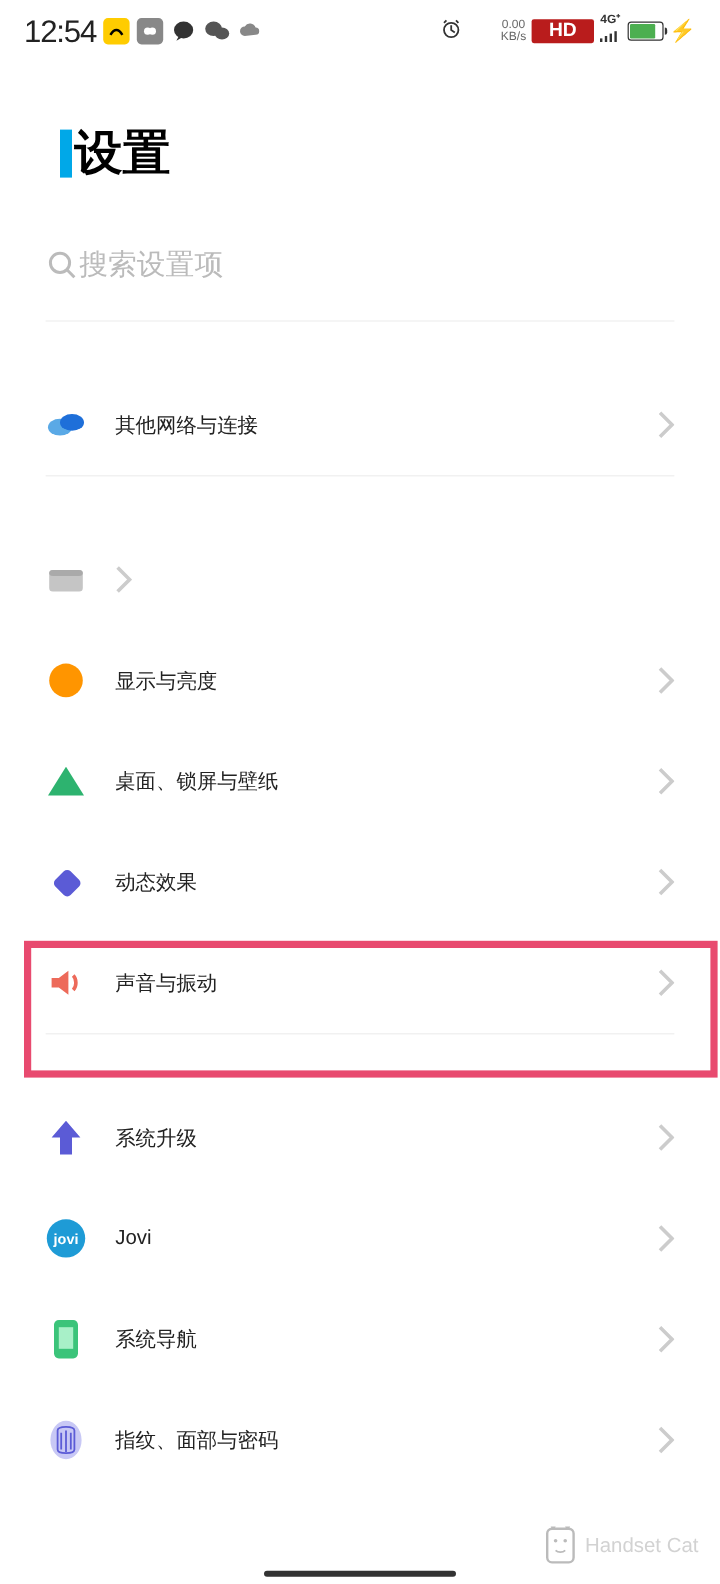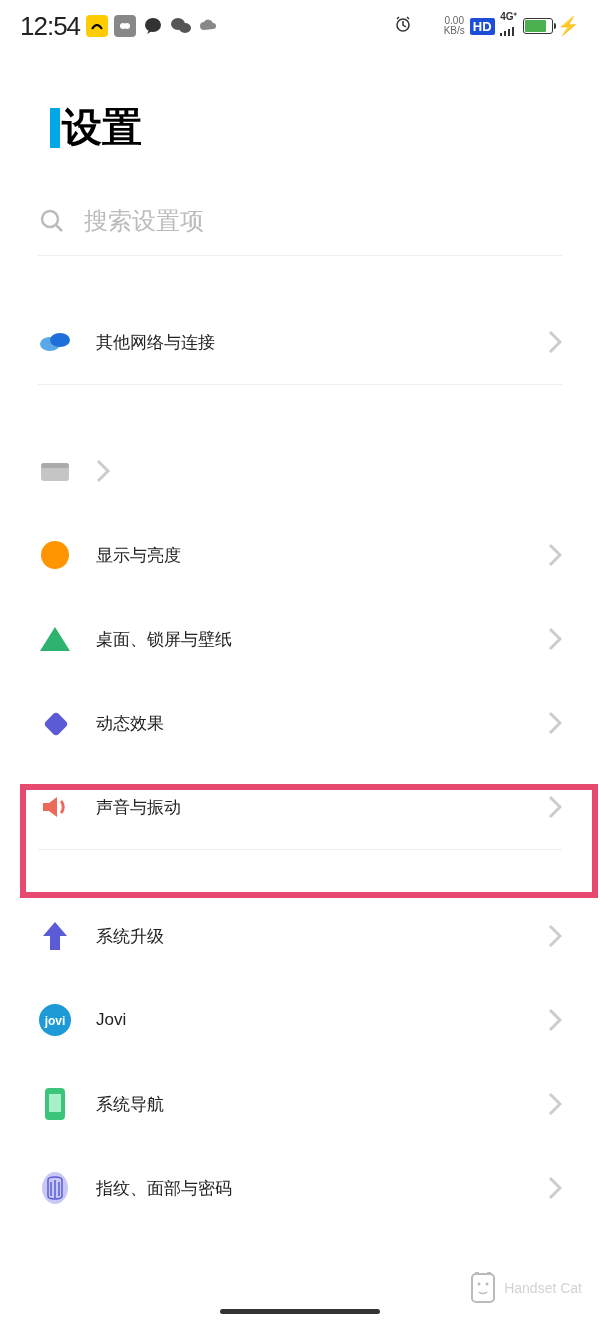--- a/index.html
+++ b/index.html
@@ -11,32 +11,32 @@
     .st-icon { width: 22px; height: 22px; border-radius: 4px; display: flex; align-items: center; justify-content: center; }
     .status-right { display: flex; align-items: center; gap: 5px; }
     .st-text { font-size: 10px; color: #666; line-height: 1; text-align: center; margin-left: 27px; }
     .battery { width: 30px; height: 16px; border: 1.5px solid #333; border-radius: 3px; position: relative; }
     .battery::after { content: ""; position: absolute; right: -4px; top: 4px; width: 2px; height: 6px; background: #333; border-radius: 0 2px 2px 0; }
     .battery-fill { position: absolute; left: 1px; top: 1px; bottom: 1px; width: 75%; background: #4CAF50; border-radius: 1px; }
     .bolt { color: #ffd500; font-size: 18px; }
     .page-title-row { display: flex; align-items: center; padding: 52px 34px 24px 50px; }
     .title-accent { width: 10px; height: 40px; background: #00A8E8; margin-right: 2px; }
     .page-title { font-size: 40px; font-weight: 700; color: #000; }
-    .search-row { margin: 28px 38px 0 38px; display: flex; align-items: center; gap: 18px; padding-bottom: 20px; border-bottom: 1px solid #eee; justify-content: center; }
+    .search-row { margin: 28px 38px 0 38px; display: flex; align-items: center; padding-bottom: 32px; border-bottom: 1px solid #eee; justify-content: center; }
     .search-input { border: none; outline: none; font-size: 24px; color: #333; flex: 1; background: transparent; }
     .search-input::placeholder { color: #bbb; }
     .group { margin: 0 38px; }
     .group-spacer { height: 44px; }
     .item { display: flex; align-items: center; height: 84px; cursor: pointer; position: relative; }
     .item-icon { width: 34px; height: 34px; margin-right: 24px; display: flex; align-items: center; justify-content: center; flex-shrink: 0; }
     .item-label { font-size: 17px; color: #222; flex: 1; font-weight: 400; }
     .chevron { color: #ccc; flex-shrink: 0; }
     .divider { height: 1px; background: #eee; margin-left: 0; }
     .highlight-box { position: absolute; left: 20px; right: 2px; border: 6px solid #e84a6f; pointer-events: none; z-index: 5; }
-    .watermark { position: absolute; right: 18px; bottom: 16px; color: rgba(180,180,180,0.6); font-size: 14px; display: flex; align-items: center; gap: 8px; }
+    .watermark { position: absolute; right: 18px; bottom: 16px; color: rgba(180,180,180,0.6); font-size: 17px; display: flex; align-items: center; gap: 8px; }
     .home-indicator { position: absolute; bottom: 6px; left: 50%; transform: translateX(-50%); width: 160px; height: 5px; background: #333; border-radius: 3px; }
   </style>
 </head>
 <body>
 
 <div class="status-bar">
   <div class="status-left">
     <span class="status-time">12:54</span>
     <div class="status-icons-left">
       <span class="st-icon" style="background:#ffcc00">
@@ -71,21 +71,21 @@
   </div>
   <div class="status-right">
     <span><svg width="18" height="18" viewBox="0 0 18 18">
           <circle cx="9" cy="10" r="6" stroke="#333" stroke-width="1.5" fill="none"></circle>
           <path d="M9 6v4l3 2M3 4l2-2M15 4l-2-2" stroke="#333" stroke-width="1.5" fill="none"></path>
         </svg></span>
     <div class="st-text">
         <div>0.00</div>
         <div>KB/s</div>
       </div>
-    <span style="background:#1d4ed8;color:#fff;font-size:13px;padding:1px 3px;border-radius:2px;font-weight:bold">HD</span>
+    <span style="background:#b91c1c;color:#fff;font-size:16px;padding:1px 14px;border-radius:2px;font-weight:bold">HD</span>
     <div style="text-align:center">
       <div style="font-size:10px;font-weight:bold;color:#333;line-height:1">4G⁺</div>
       <svg width="18" height="10" viewBox="0 0 18 10">
           <rect x="0" y="7" width="2" height="3" fill="#333"></rect>
           <rect x="4" y="5" width="2" height="5" fill="#333"></rect>
           <rect x="8" y="3" width="2" height="7" fill="#333"></rect>
           <rect x="12" y="1" width="2" height="9" fill="#333"></rect>
         </svg>
     </div>
     <div class="battery">

